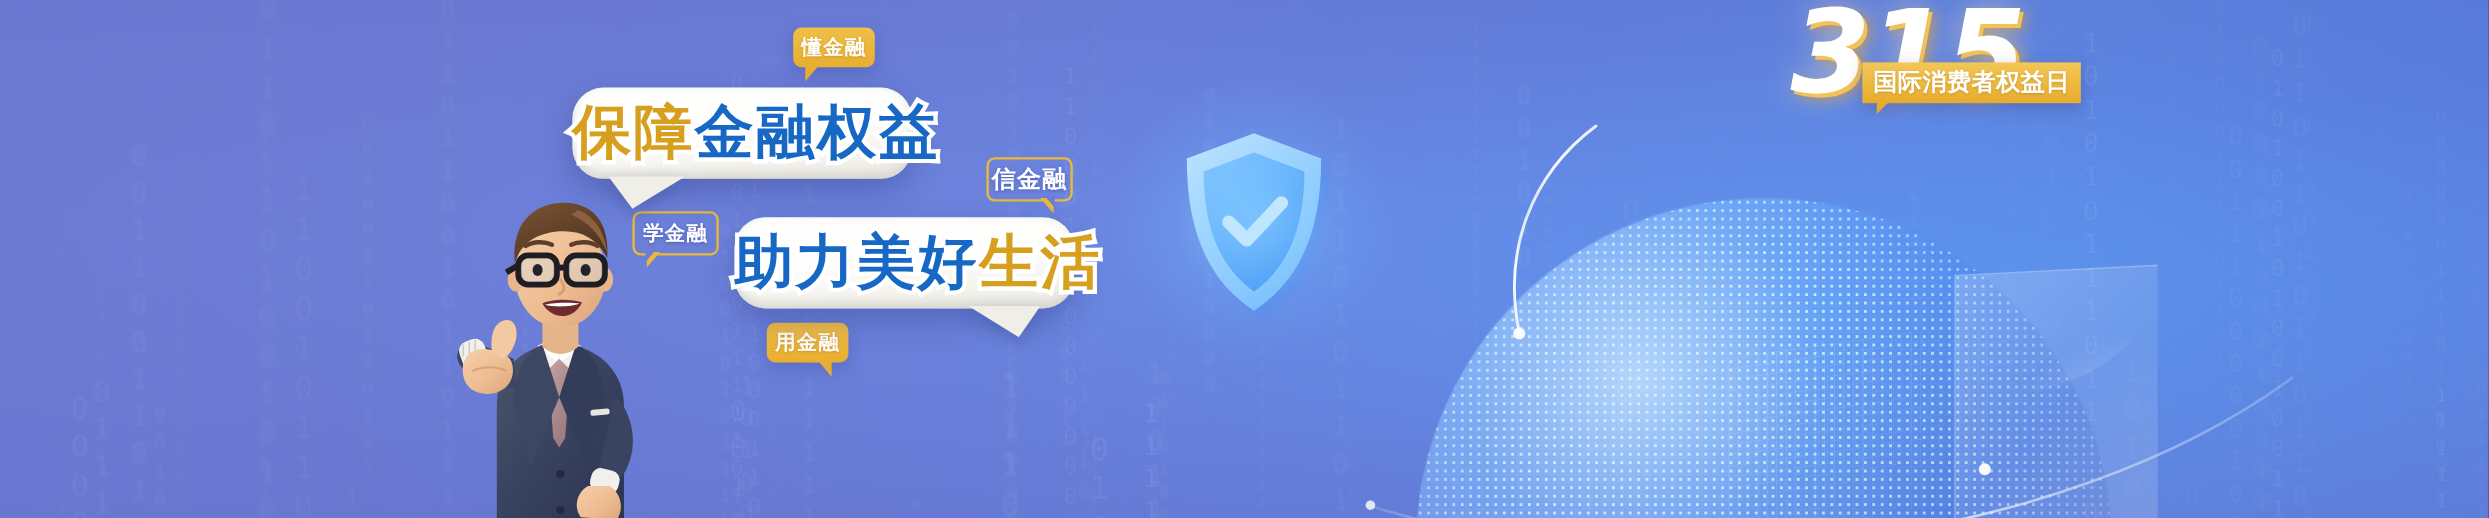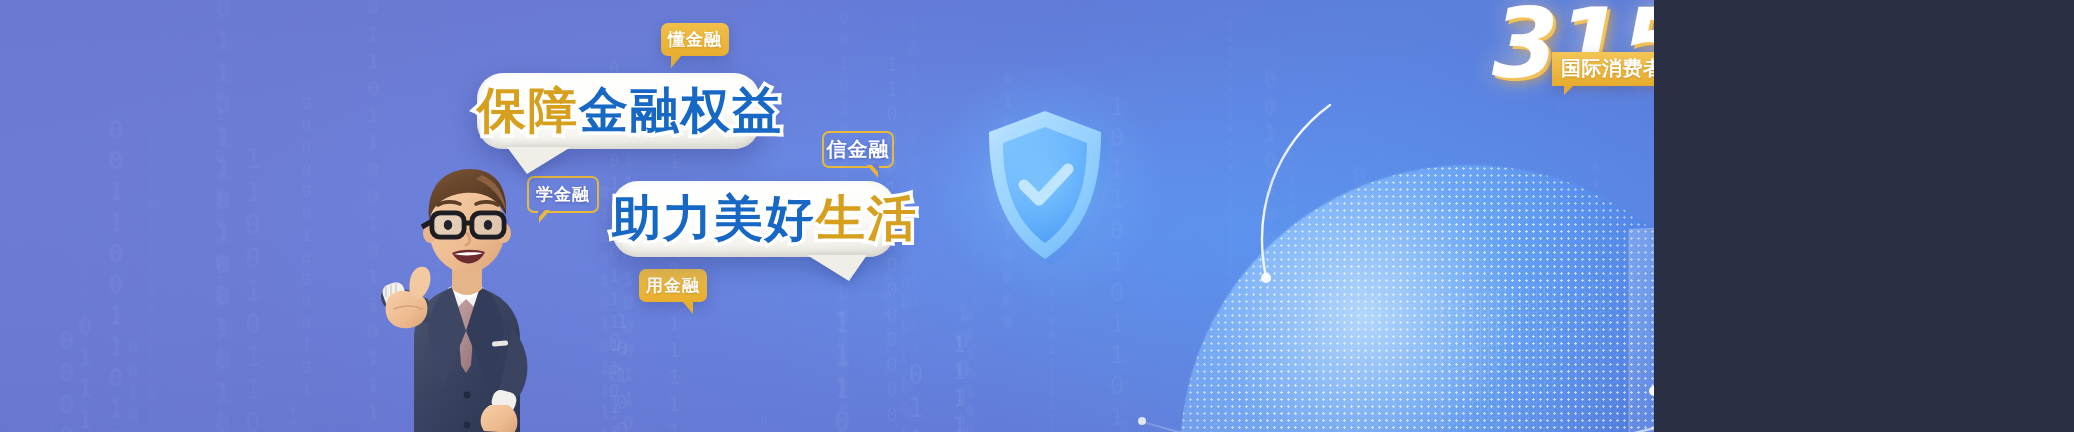--- a/index.html
+++ b/index.html
@@ -1,17 +1,17 @@
 <!DOCTYPE html>
 <html><head>
 <meta charset="utf-8">
 <style>
   html,body{margin:0;padding:0;background:#2b2f44;}
   .stage{
-    position:relative;width:1654px;height:432px;overflow:hidden;
+    position:relative;width:2074px;height:432px;overflow:hidden;
     font-family:"Liberation Sans","DejaVu Sans",sans-serif;
     background:#701a75;
     isolation:isolate;
   }
   
   .bg-base{
     position:absolute;inset:0;
     background:
       radial-gradient(120% 150% at 78% 55%, rgba(86,150,245,.85) 0%, rgba(96,140,235,.35) 32%, rgba(107,123,214,0) 58%),
       radial-gradient(90% 120% at 96% 20%, rgba(70,110,220,.45) 0%, rgba(107,123,214,0) 60%),

